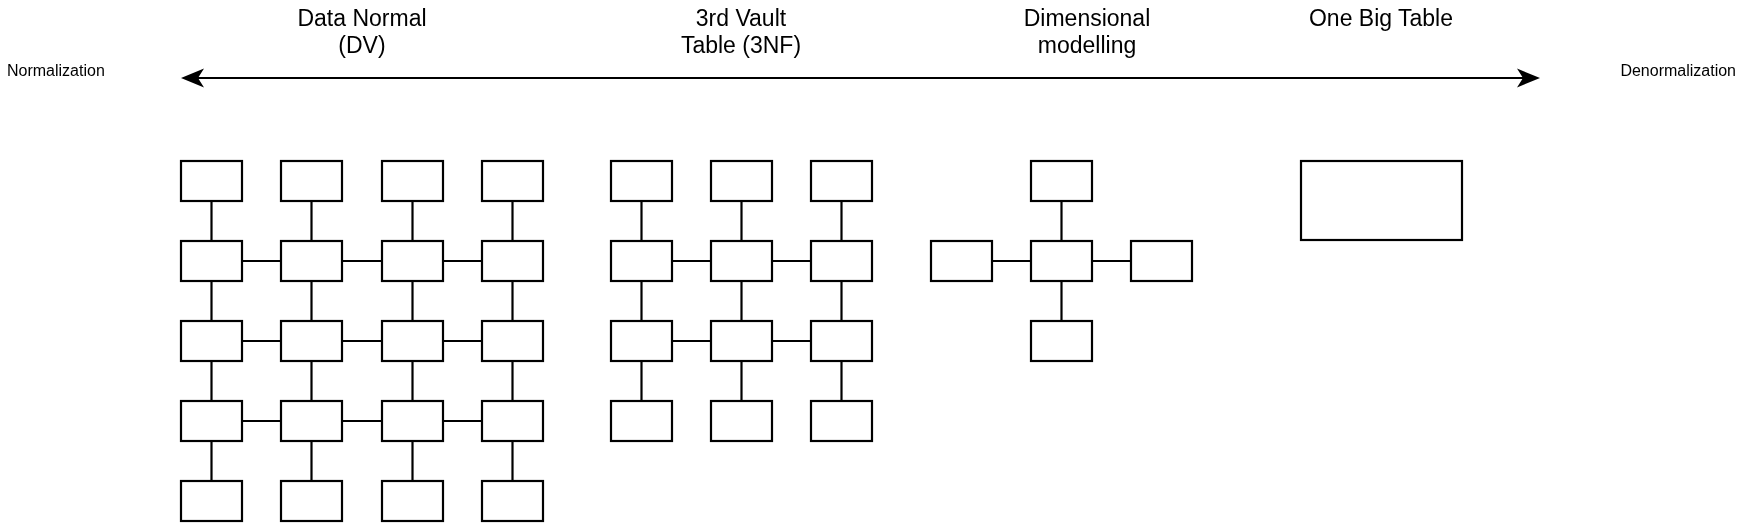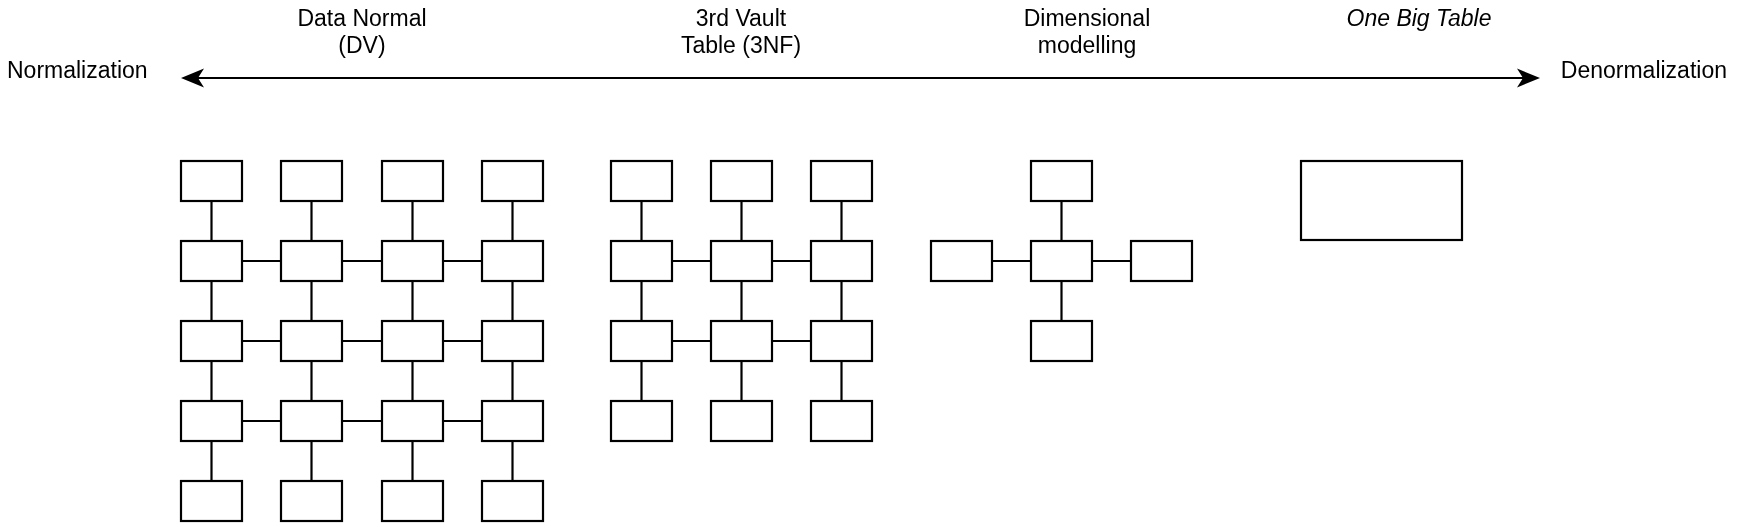--- a/index.html
+++ b/index.html
@@ -13,26 +13,26 @@
     overflow: hidden;
   }
   #shapes {
     position: absolute;
     left: 0; top: 0;
     width: 1742px; height: 524px;
   }
   .side-label {
     position: absolute;
     top: 57px;
-    font-size: 23px;
+    font-size: 16px;
     line-height: 27px;
     white-space: nowrap;
   }
   .side-label.left  { left: 7px; }
-  .side-label.right { right: 15px; }
+  .side-label.right { right: 6px; }
   .approach-label {
     position: absolute;
     top: 5px;
     transform: translateX(-50%);
     text-align: center;
     font-size: 23px;
     line-height: 27px;
     white-space: nowrap;
   }
 </style>
@@ -139,17 +139,17 @@
   <div class="approach-label" style="left: 741px;">
     <div>3rd Vault</div>
     <div>Table (3NF)</div>
   </div>
 
   <div class="approach-label" style="left: 1059px; margin-left: 28px;">
     <div>Dimensional</div>
     <div>modelling</div>
   </div>
 
-  <div class="approach-label" style="left: 1419px; font-style: italic;">
+  <div class="approach-label" style="left: 1381px;">
     <div>One Big Table</div>
   </div>
 
 </div>
 
 </body></html>

